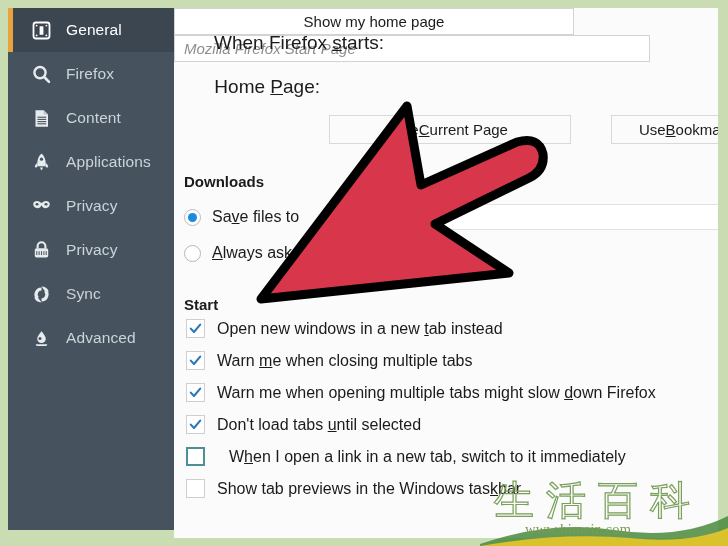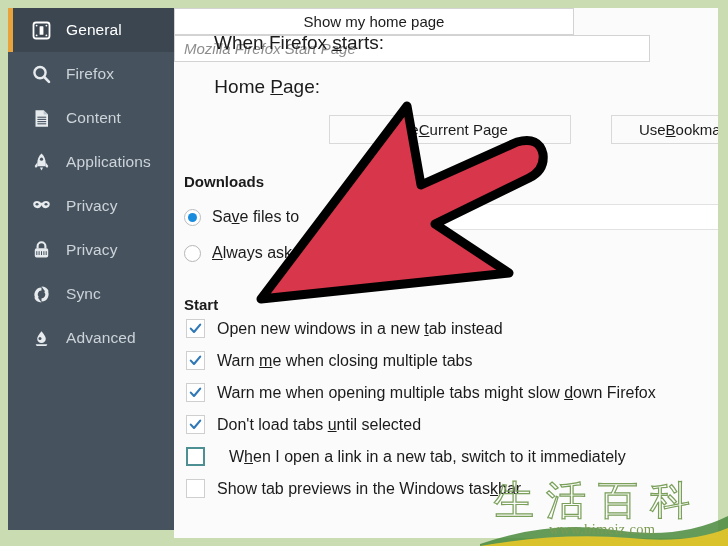--- a/index.html
+++ b/index.html
@@ -191,21 +191,20 @@
   }
   #wm-url {
     position: absolute;
     left: 525px;
     top: 521px;
     font-size: 14.5px;
     color: #7b9a52;
     letter-spacing: 0.3px;
     font-family: "Liberation Serif", serif;
     pointer-events: none;
-    margin-left: 24px;
   }
 </style>
 </head>
 <body>
 
 <div id="screen">
 
   <div id="sidebar">
 
     <div class="nav-item selected">

